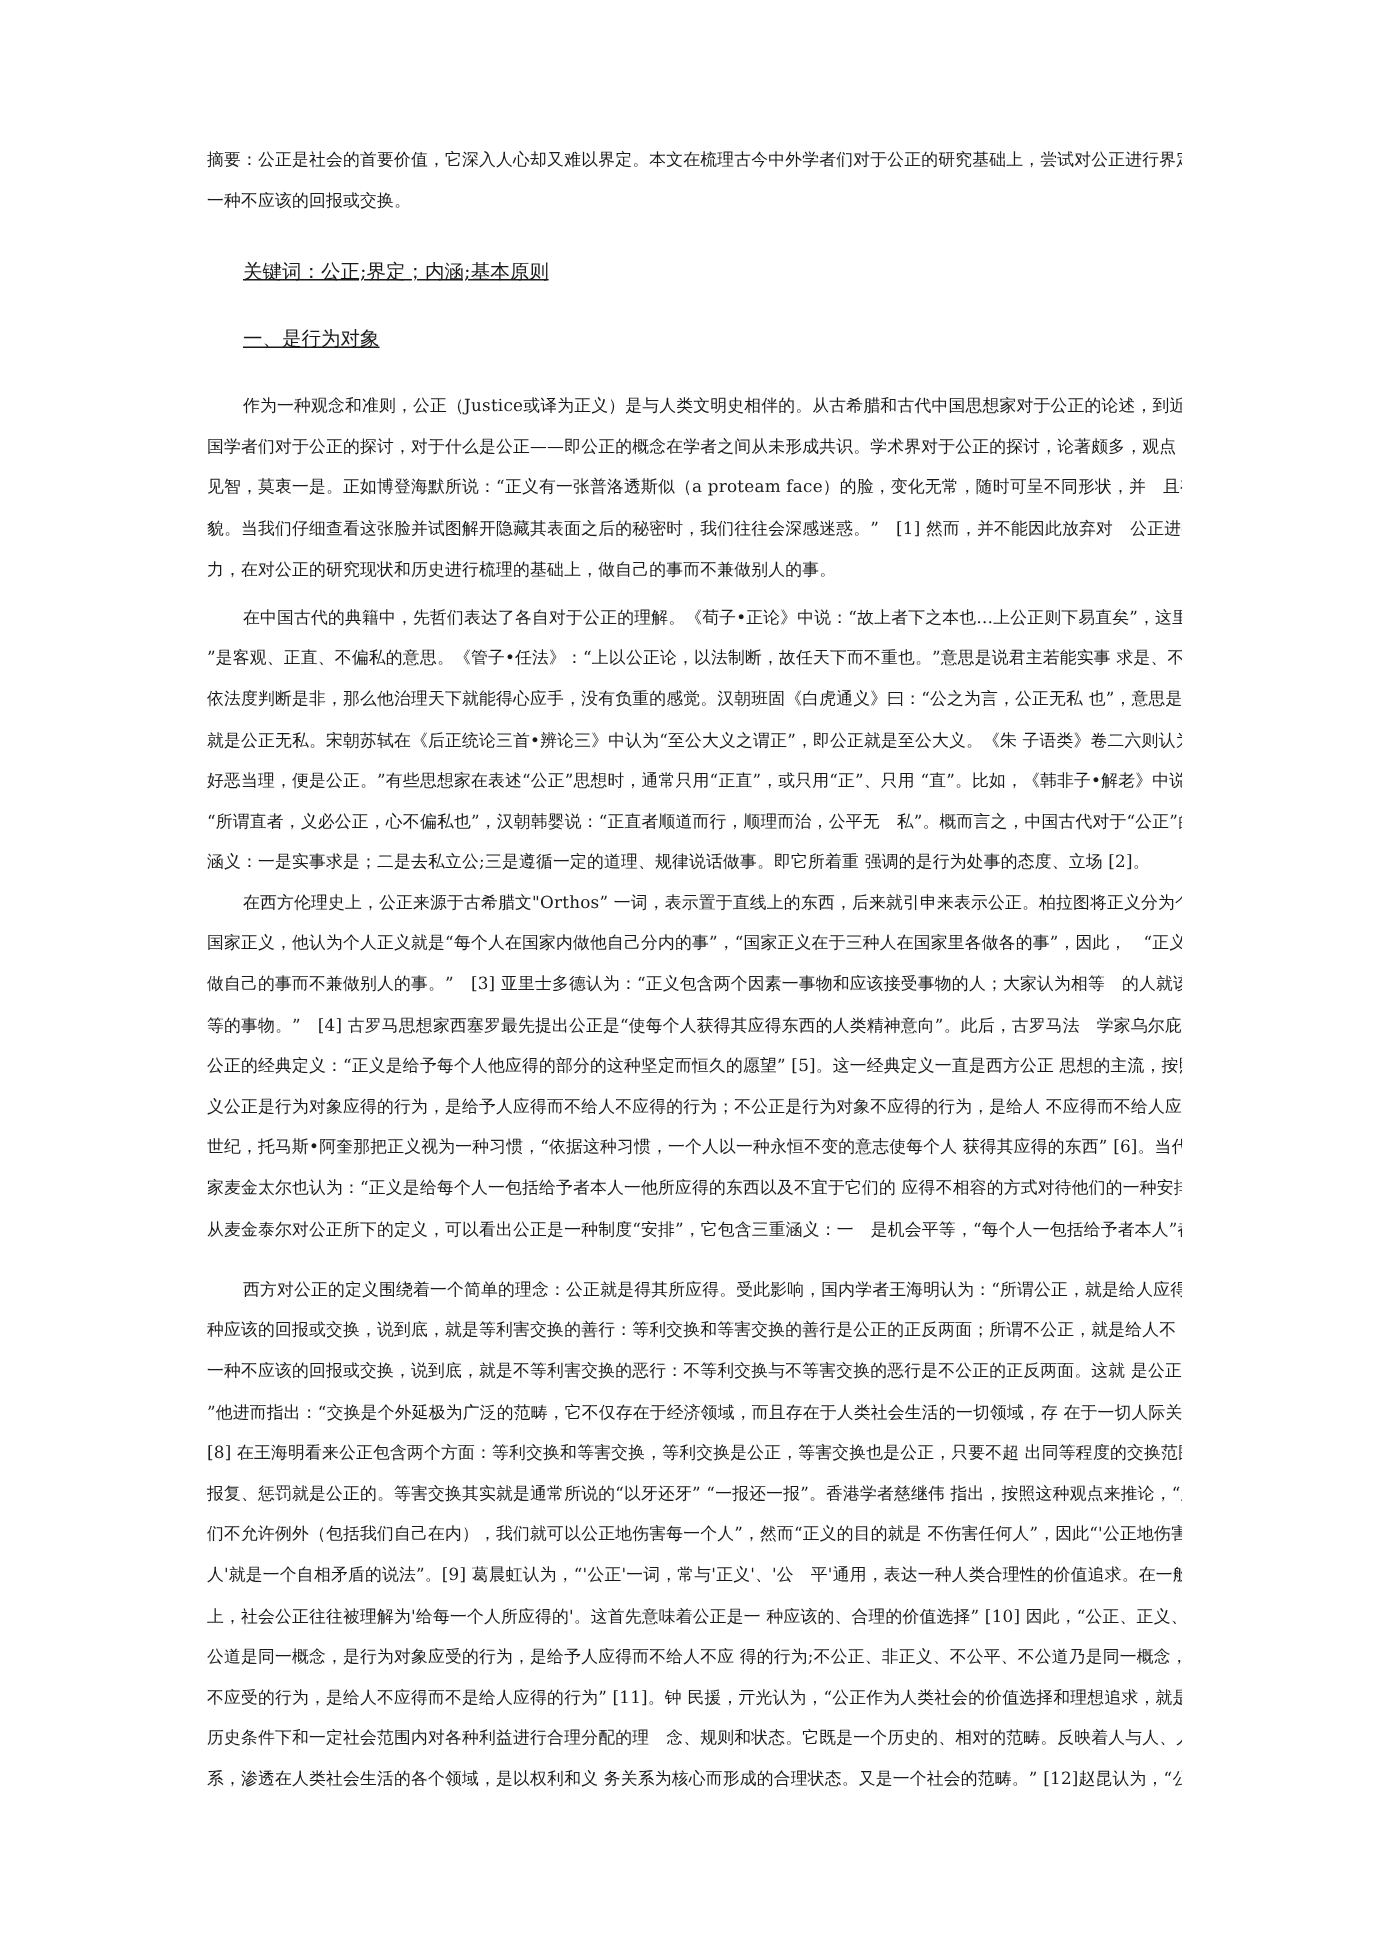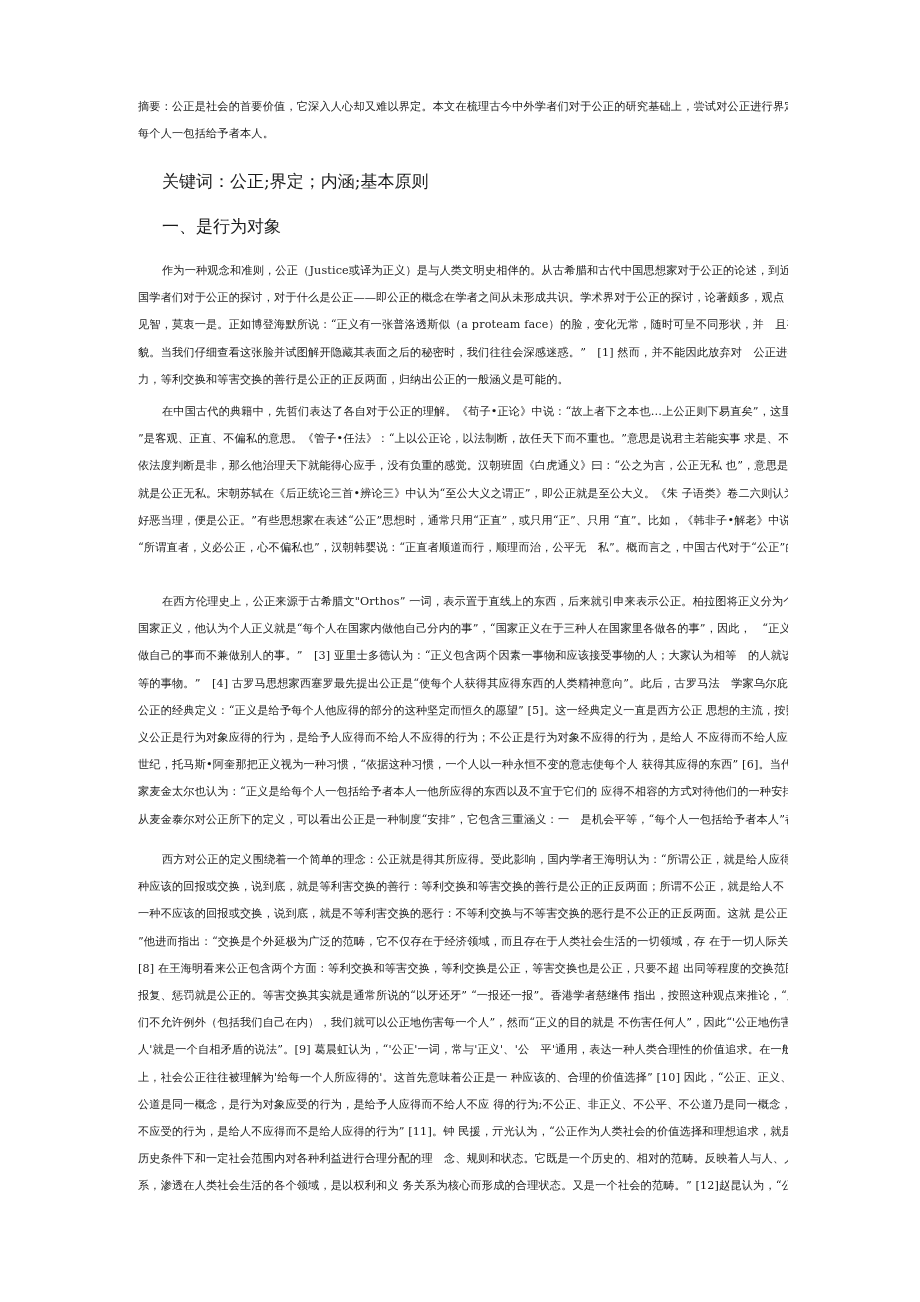--- a/index.html
+++ b/index.html
@@ -4,51 +4,52 @@
 <style>
   html, body { margin: 0; padding: 0; background: #ffffff; }
   body { width: 920px; height: 1302px; position: relative; overflow: hidden;
          font-family: "DejaVu Serif", "Liberation Serif", serif; color: #1a1a1a; }
   .page { position: absolute; left: 0; top: 0; width: 920px; height: 1302px; background: #fff; }
   .block { position: absolute; left: 138px; width: 650px; }
   .line { height: 27.2px; line-height: 27.2px; font-size: 11.2px; white-space: nowrap;
           overflow: hidden; text-align: justify; text-align-last: justify; letter-spacing: 0.15px; }
   .line.last { text-align-last: left; }
   .line.indent { padding-left: 24px; }
-  .single { font-size: 17px; line-height: 27px; white-space: nowrap; }
+  .single { font-size: 13px; line-height: 27px; white-space: nowrap; text-decoration: underline; }
 </style>
 </head>
 <body>
 
 <div class="page">
 
   <div class="block" style="top:93px;">
     <div class="line">摘要：公正是社会的首要价值，它深入人心却又难以界定。本文在梳理古今中外学者们对于公正的研究基础上，尝试对公正进行界定，　以求探</div>
-    <div class="line last">每个人一包括给予者本人。</div>
+    <div class="line last">一种不应该的回报或交换。</div>
   </div>
 
   <div class="block single" style="top:168px; padding-left:24px;">关键词：公正;界定；内涵;基本原则</div>
 
   <div class="block single" style="top:213px; padding-left:24px;">一、是行为对象</div>
 
   <div class="block" style="top:257px;">
     <div class="line indent">作为一种观念和准则，公正（Justice或译为正义）是与人类文明史相伴的。从古希腊和古代中国思想家对于公正的论述，到近代西方 和中</div>
     <div class="line">国学者们对于公正的探讨，对于什么是公正——即公正的概念在学者之间从未形成共识。学术界对于公正的探讨，论著颇多，观点　可谓是见仁</div>
     <div class="line">见智，莫衷一是。正如博登海默所说：“正义有一张普洛透斯似（a proteam face）的脸，变化无常，随时可呈不同形状，并　且有极不同的面</div>
     <div class="line">貌。当我们仔细查看这张脸并试图解开隐藏其表面之后的秘密时，我们往往会深感迷惑。”　[1] 然而，并不能因此放弃对　公正进行界定的努</div>
-    <div class="line last">力，等利交换和等害交换的善行是公正的正反两面，归纳出公正的一般涵义是可能的。</div>
+    <div class="line last">力，在对公正的研究现状和历史进行梳理的基础上，做自己的事而不兼做别人的事。</div>
   </div>
 
   <div class="block" style="top:398px;">
     <div class="line indent">在中国古代的典籍中，先哲们表达了各自对于公正的理解。《荀子•正论》中说：“故上者下之本也…上公正则下易直矣”，这里 的“公正</div>
     <div class="line">”是客观、正直、不偏私的意思。《管子•任法》：“上以公正论，以法制断，故任天下而不重也。”意思是说君主若能实事 求是、不偏不倚，</div>
     <div class="line">依法度判断是非，那么他治理天下就能得心应手，没有负重的感觉。汉朝班固《白虎通义》曰：“公之为言，公正无私 也”，意思是：所谓公，</div>
     <div class="line">就是公正无私。宋朝苏轼在《后正统论三首•辨论三》中认为“至公大义之谓正”，即公正就是至公大义。《朱 子语类》卷二六则认为：“只是</div>
     <div class="line">好恶当理，便是公正。”有些思想家在表述“公正”思想时，通常只用“正直”，或只用“正”、只用 “直”。比如，《韩非子•解老》中说：</div>
     <div class="line">“所谓直者，义必公正，心不偏私也”，汉朝韩婴说：“正直者顺道而行，顺理而治，公平无　私”。概而言之，中国古代对于“公正”的基本</div>
+    <div class="line last">涵义：一是实事求是；二是去私立公;三是遵循一定的道理、规律说话做事。即它所着重 强调的是行为处事的态度、立场 [2]。</div>
   </div>
 
   <div class="block" style="top:588px;">
     <div class="line indent">在西方伦理史上，公正来源于古希腊文"Orthos” 一词，表示置于直线上的东西，后来就引申来表示公正。柏拉图将正义分为个人 正义和</div>
     <div class="line">国家正义，他认为个人正义就是“每个人在国家内做他自己分内的事”，“国家正义在于三种人在国家里各做各的事”，因此，　“正义就是只</div>
     <div class="line">做自己的事而不兼做别人的事。”　[3] 亚里士多德认为：“正义包含两个因素一事物和应该接受事物的人；大家认为相等　的人就该配给到相</div>
     <div class="line">等的事物。”　[4] 古罗马思想家西塞罗最先提出公正是“使每个人获得其应得东西的人类精神意向”。此后，古罗马法　学家乌尔庇安给出了</div>
     <div class="line">公正的经典定义：“正义是给予每个人他应得的部分的这种坚定而恒久的愿望” [5]。这一经典定义一直是西方公正 思想的主流，按照这个定</div>
     <div class="line">义公正是行为对象应得的行为，是给予人应得而不给人不应得的行为；不公正是行为对象不应得的行为，是给人 不应得而不给人应得的行为。14</div>
     <div class="line">世纪，托马斯•阿奎那把正义视为一种习惯，“依据这种习惯，一个人以一种永恒不变的意志使每个人 获得其应得的东西” [6]。当代伦理学</div>

